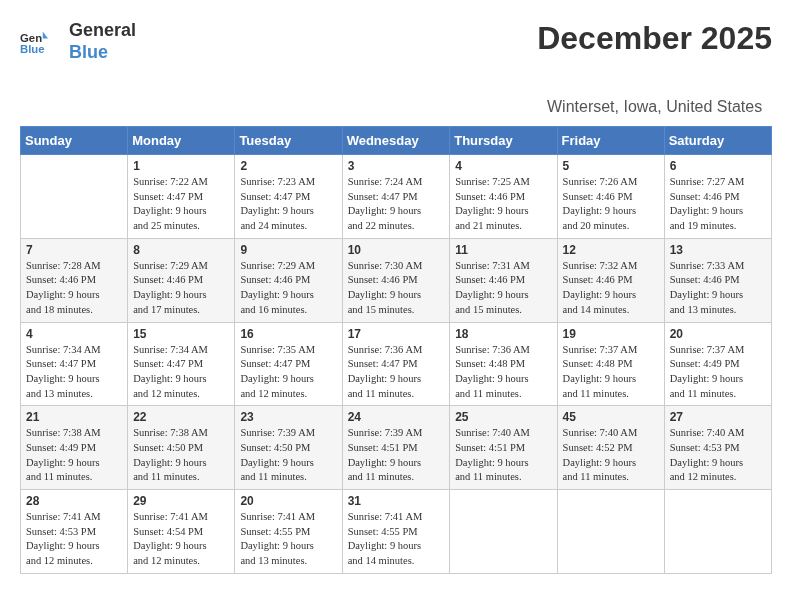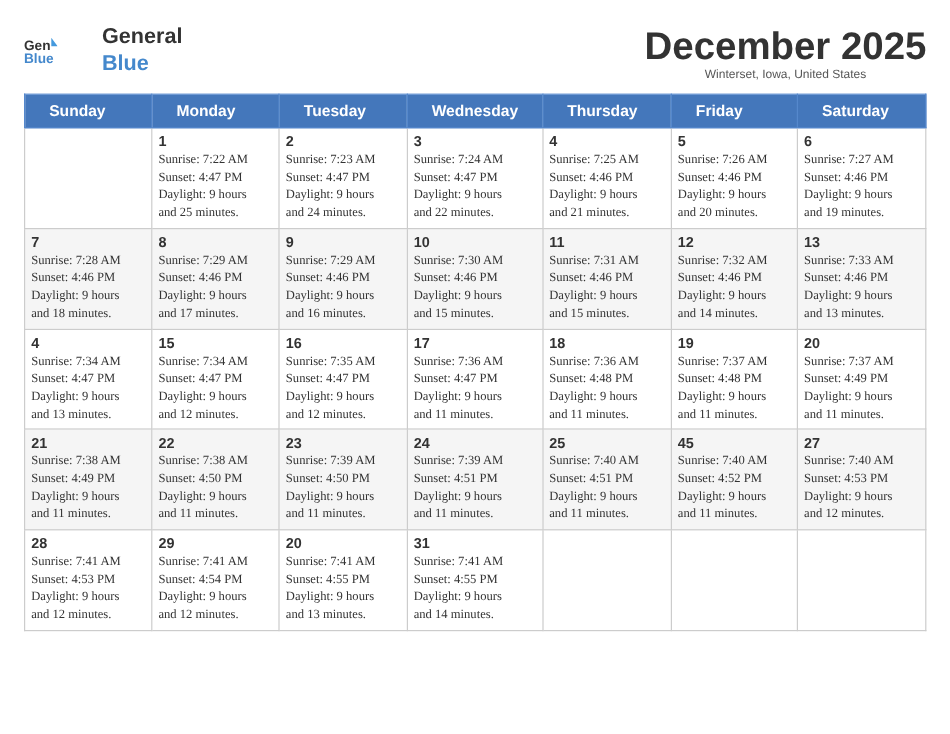--- a/index.html
+++ b/index.html
@@ -12,21 +12,20 @@
     }
     .header {
       display: flex;
       align-items: flex-start;
       justify-content: space-between;
       margin-bottom: 10px;
     }
     .logo {
       display: flex;
       align-items: center;
-      gap: 16px;
     }
     .logo-text {
       font-size: 18px;
       font-weight: bold;
       color: #333;
       line-height: 1.2;
       margin-left: 17px;
     }
     .logo-text .blue { color: #4488cc; }
     .logo-icon {
@@ -36,34 +35,35 @@
     }
     .title-block {
       text-align: center;
     }
     .month-title {
       font-size: 32px;
       font-weight: bold;
       color: #333;
     }
     .location {
-      font-size: 10px;
+      font-size: 16px;
       color: #555;
+      margin-top: 41px;
     }
     .calendar {
       width: 100%;
       border-collapse: collapse;
       border: 1px solid #ccc;
     }
     .calendar th {
       background: #4477bb;
       color: #fff;
       font-size: 13px;
       font-weight: bold;
-      padding: 6px 20px;
+      padding: 6px 4px;
       text-align: left;
       border: 1px solid #5588cc;
     }
     .calendar td {
       vertical-align: top;
       border: 1px solid #ccc;
       padding: 4px 5px;
       width: 108px;
       min-height: 80px;
       font-size: 11px;

